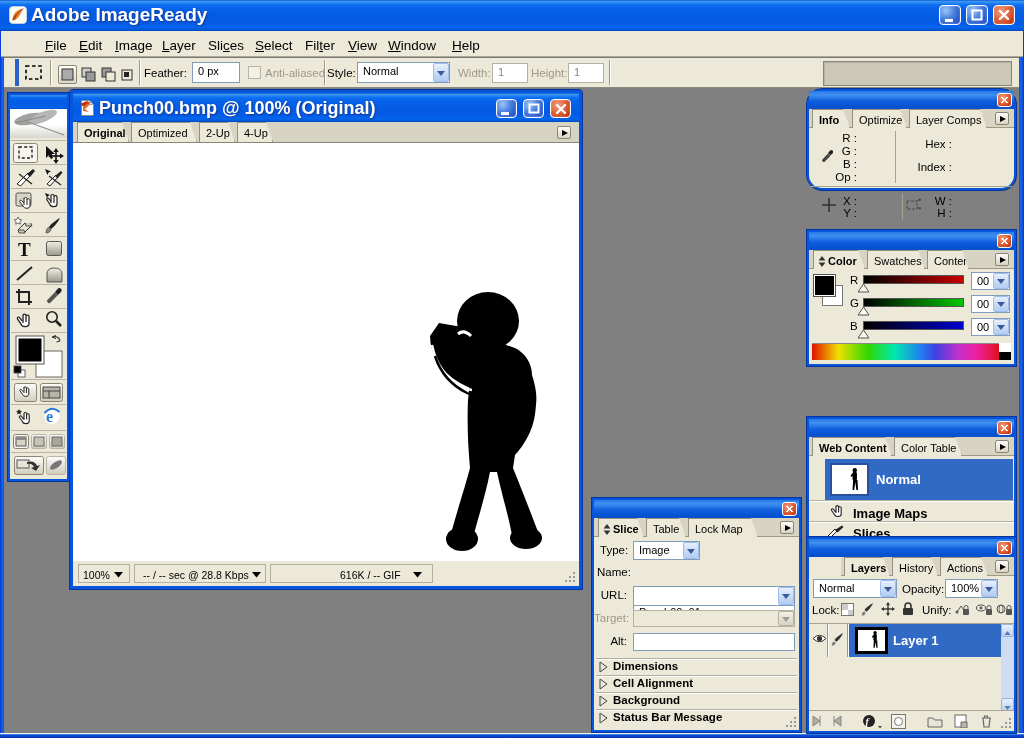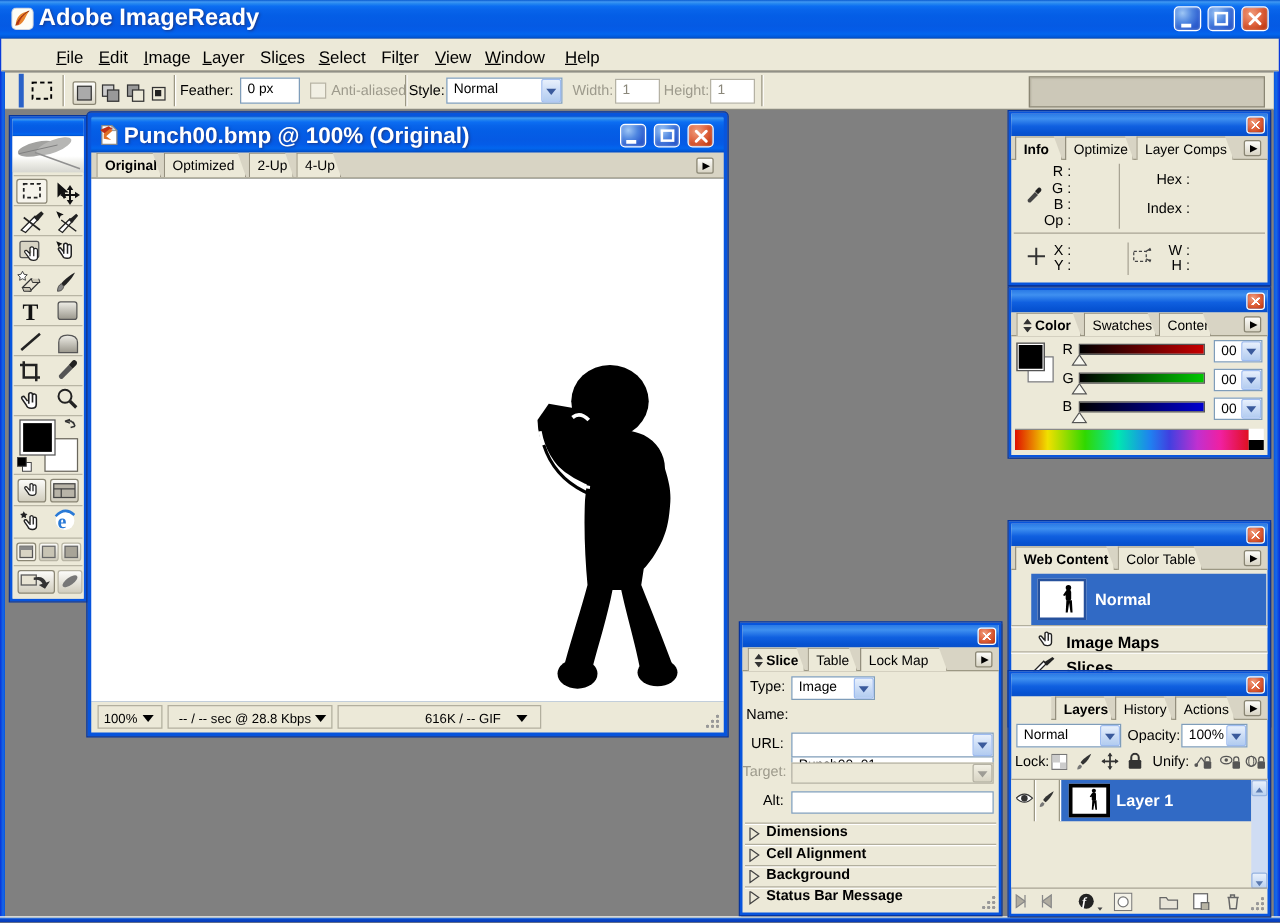--- a/index.html
+++ b/index.html
@@ -392,21 +392,21 @@
     </svg>
  <span class="lbl bold" style="left:19px;top:194px;">Background</span>
  <div class="sep-h" style="left:2px;top:209px;width:201px;"></div>
  <svg class="abs" style="left:5px;top:213px;" width="9" height="11">
       <path d="M1,0 l7,5 -7,5 z" fill="#ece9d8" stroke="#444"></path>
     </svg>
  <span class="lbl bold" style="left:19px;top:211px;">Status Bar Message</span>
  <div class="grip" style="right:2px;bottom:2px;"></div>
 </div>
 
-<div class="pal" style="left:807px;top:89px;width:209px;height:139px;">
+<div class="pal" style="left:807px;top:89px;width:209px;height:101px;border-radius:15px;">
  <div class="ptitle"></div>
     <div class="pclose"></div>
  <div class="tabs" style="top:18px;">
   <div class="tab sel" style="left:3px;width:38px;">Info</div>
   <div class="tab" style="left:43px;width:55px;">Optimize</div>
   <div class="tab" style="left:100px;width:78px;">Layer Comps</div>
   <div class="tabarrow" style="right:5px;top:3px;"></div>
  </div>
  <svg class="abs" style="left:11px;top:58px;" width="14" height="14">
       <path d="M11,1 c1.6,0 2.8,1.6 1.6,3.2 l-2.2,2.2 -2.4,-2.4 2.2,-2.5 z" fill="#222"></path>

